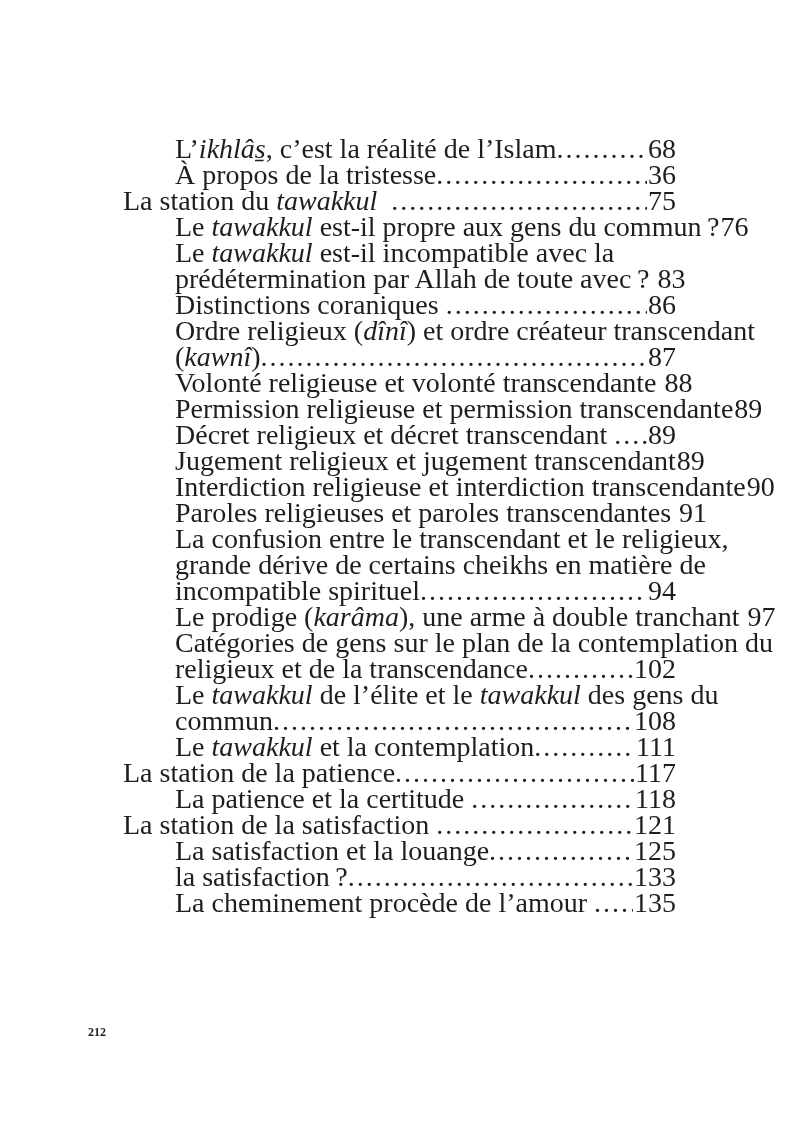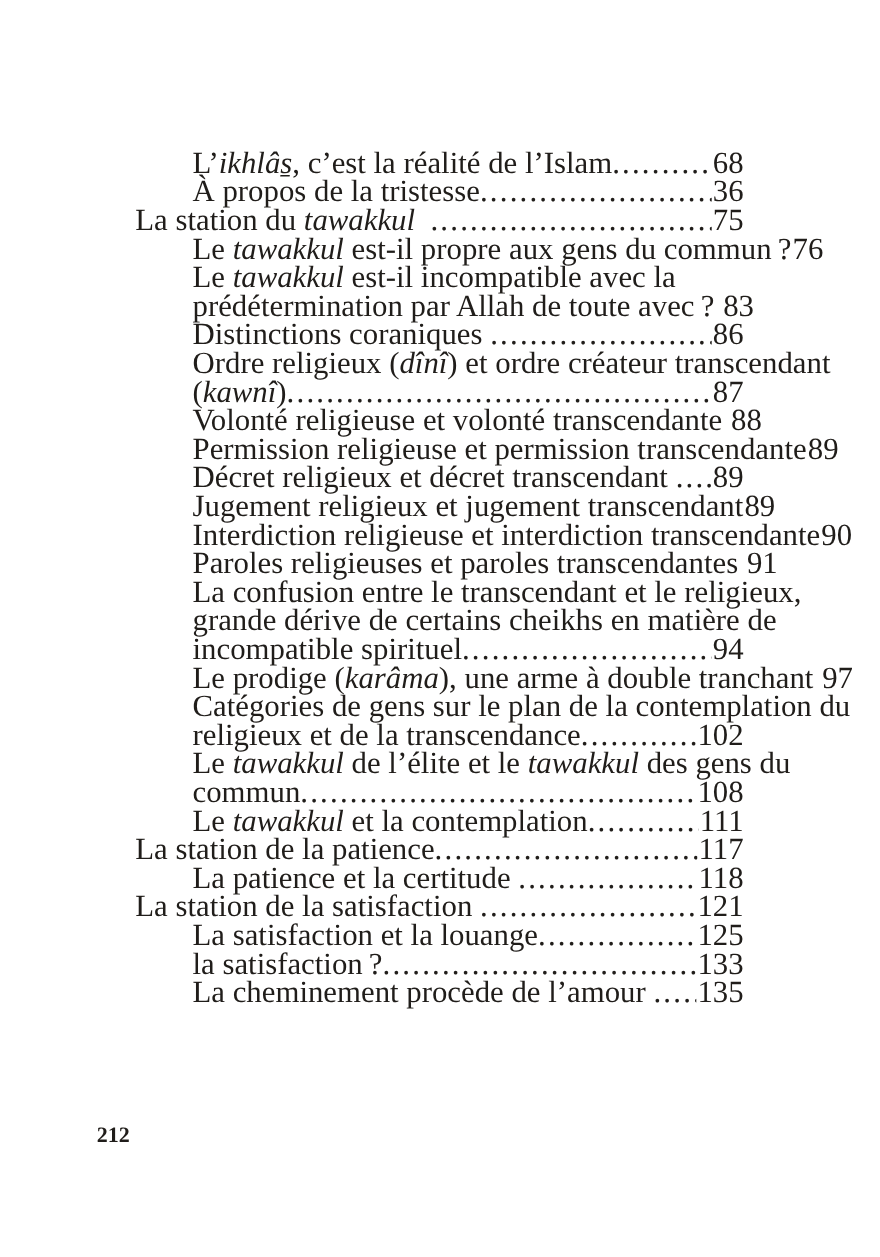--- a/index.html
+++ b/index.html
@@ -34,21 +34,21 @@
     white-space: nowrap;
   }
   .leader::after {
     content: "..........................................................................................................................";
     letter-spacing: 2px;
   }
   .pg { flex: 0 0 auto; padding-left: 1px; }
   .folio {
     position: absolute;
     left: 88px; top: 1020px;
-    font-size: 20px;
+    font-size: 12px;
     font-weight: bold;
     line-height: 24px;
   }
 </style>
 </head>
 <body>
 
 <div class="toc">
     <div class="row sub"><span class="txt"><span>L’</span><em>ikhlâs̱</em><span>, c’est la réalité de l’Islam</span></span><span class="leader"></span><span class="pg">68</span></div>
     <div class="row sub"><span class="txt"><span>À propos de la tristesse</span></span><span class="leader"></span><span class="pg">36</span></div>

